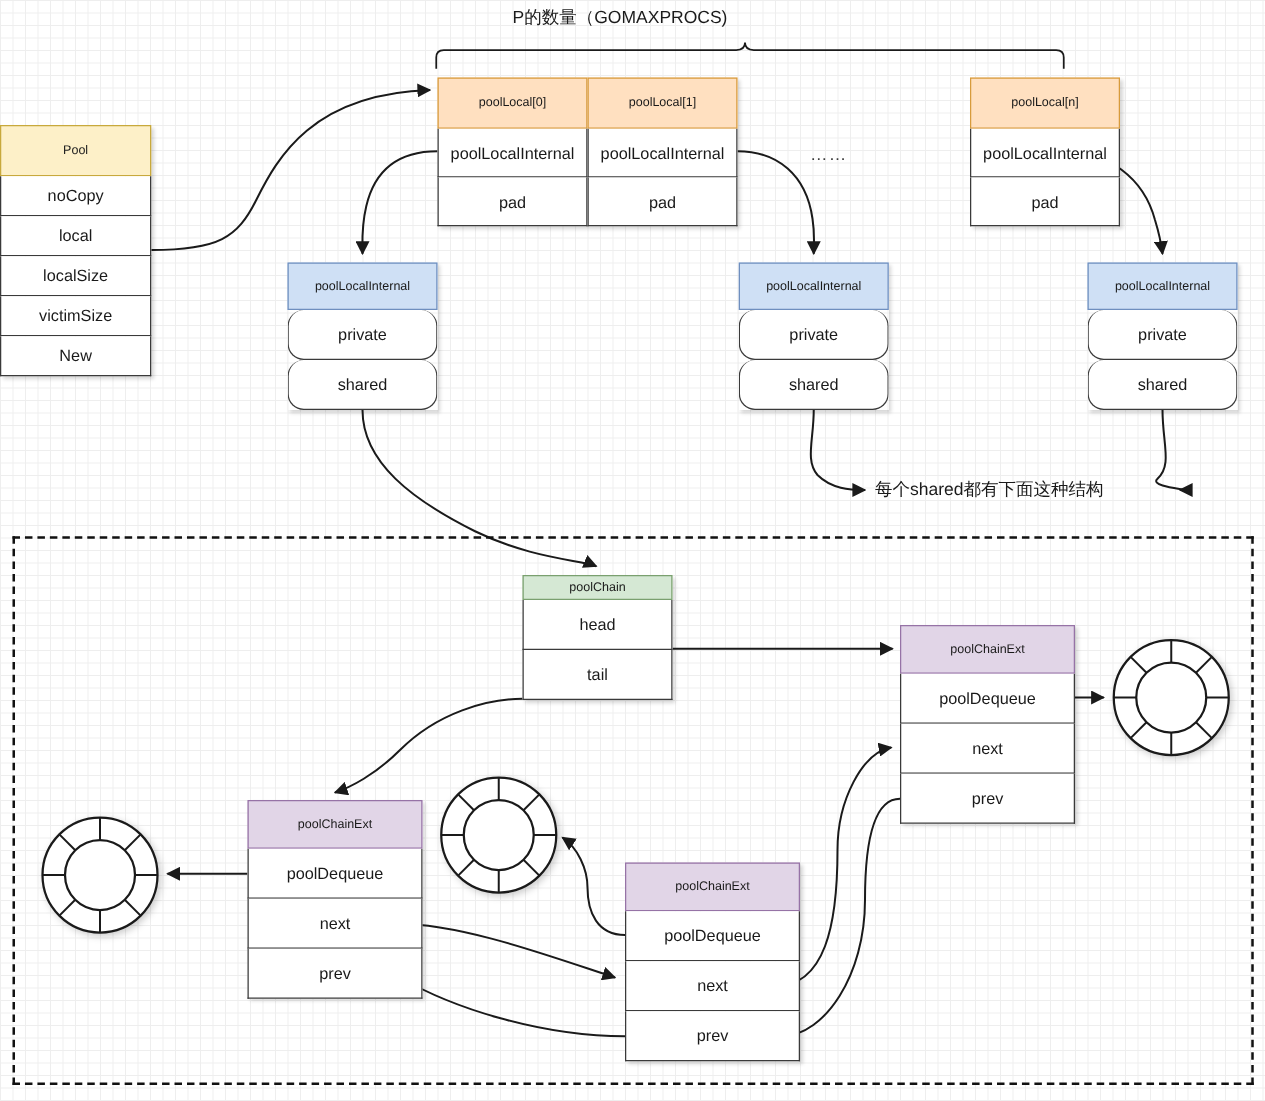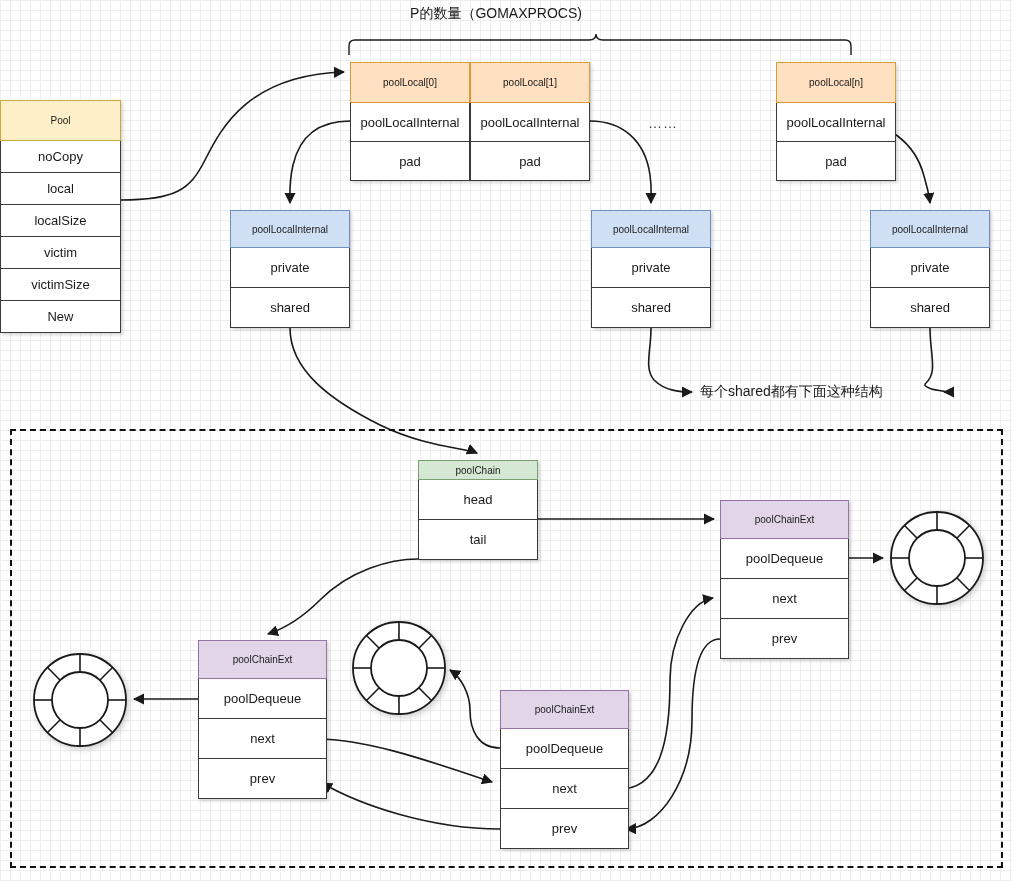--- a/index.html
+++ b/index.html
@@ -35,30 +35,30 @@
   
   .plocal{top:62px;width:120px;}
   .plocal .hdr{height:41px;background:#ffe0c0;border-color:#d79b3c;}
   .plocal .cell{height:39px;}
   #plocal0{left:350px;}
   #plocal1{left:470px;}
   #plocaln{left:731px;margin-left:45px;}
   
   .pli{top:210px;width:120px;}
   .pli .hdr{height:38px;background:#cfe0f5;border-color:#6f8fbf;}
-  .pli .cell{height:40px;}
+  .pli .cell{height:40px;border-radius:13px;}
   #pli0{left:230px;}
   #pli1{left:591px;}
   #pli2{left:870px;}
   
   #pchain{left:418px;top:460px;width:120px;}
   #pchain .hdr{height:20px;background:#d5e8d4;border-color:#7aa06f;}
   #pchain .cell{height:40px;}
   
-  .pext{width:129px;}
+  .pext{width:140px;}
   .pext .hdr{height:39px;background:#e1d5e7;border-color:#9673a6;}
   .pext .cell{height:40px;}
   #pextR{left:720px;top:500px;}
   #pextL{left:198px;top:640px;}
   #pextM{left:500px;top:690px;}
   .ring{position:absolute;width:96px;height:96px;
         filter:drop-shadow(2px 2px 3px rgba(0,0,0,.2));}
   #ringR{left:889px;top:510px;}
   #ringL{left:32px;top:652px;}
   #ringM{left:351px;top:620px;}
@@ -118,21 +118,20 @@
     </g>
   </svg>
 
   <div id="dashed-container"></div>
 
   <div class="node" id="pool-table">
     <div class="hdr">Pool</div>
     <div class="cell">noCopy</div>
     <div class="cell">local</div>
     <div class="cell">localSize</div>
-    <div class="cell">victim</div>
     <div class="cell">victimSize</div>
     <div class="cell">New</div>
   </div>
 
   <div class="node plocal" id="plocal0">
     <div class="hdr">poolLocal[0]</div>
     <div class="cell">poolLocalInternal</div>
     <div class="cell">pad</div>
   </div>
 

